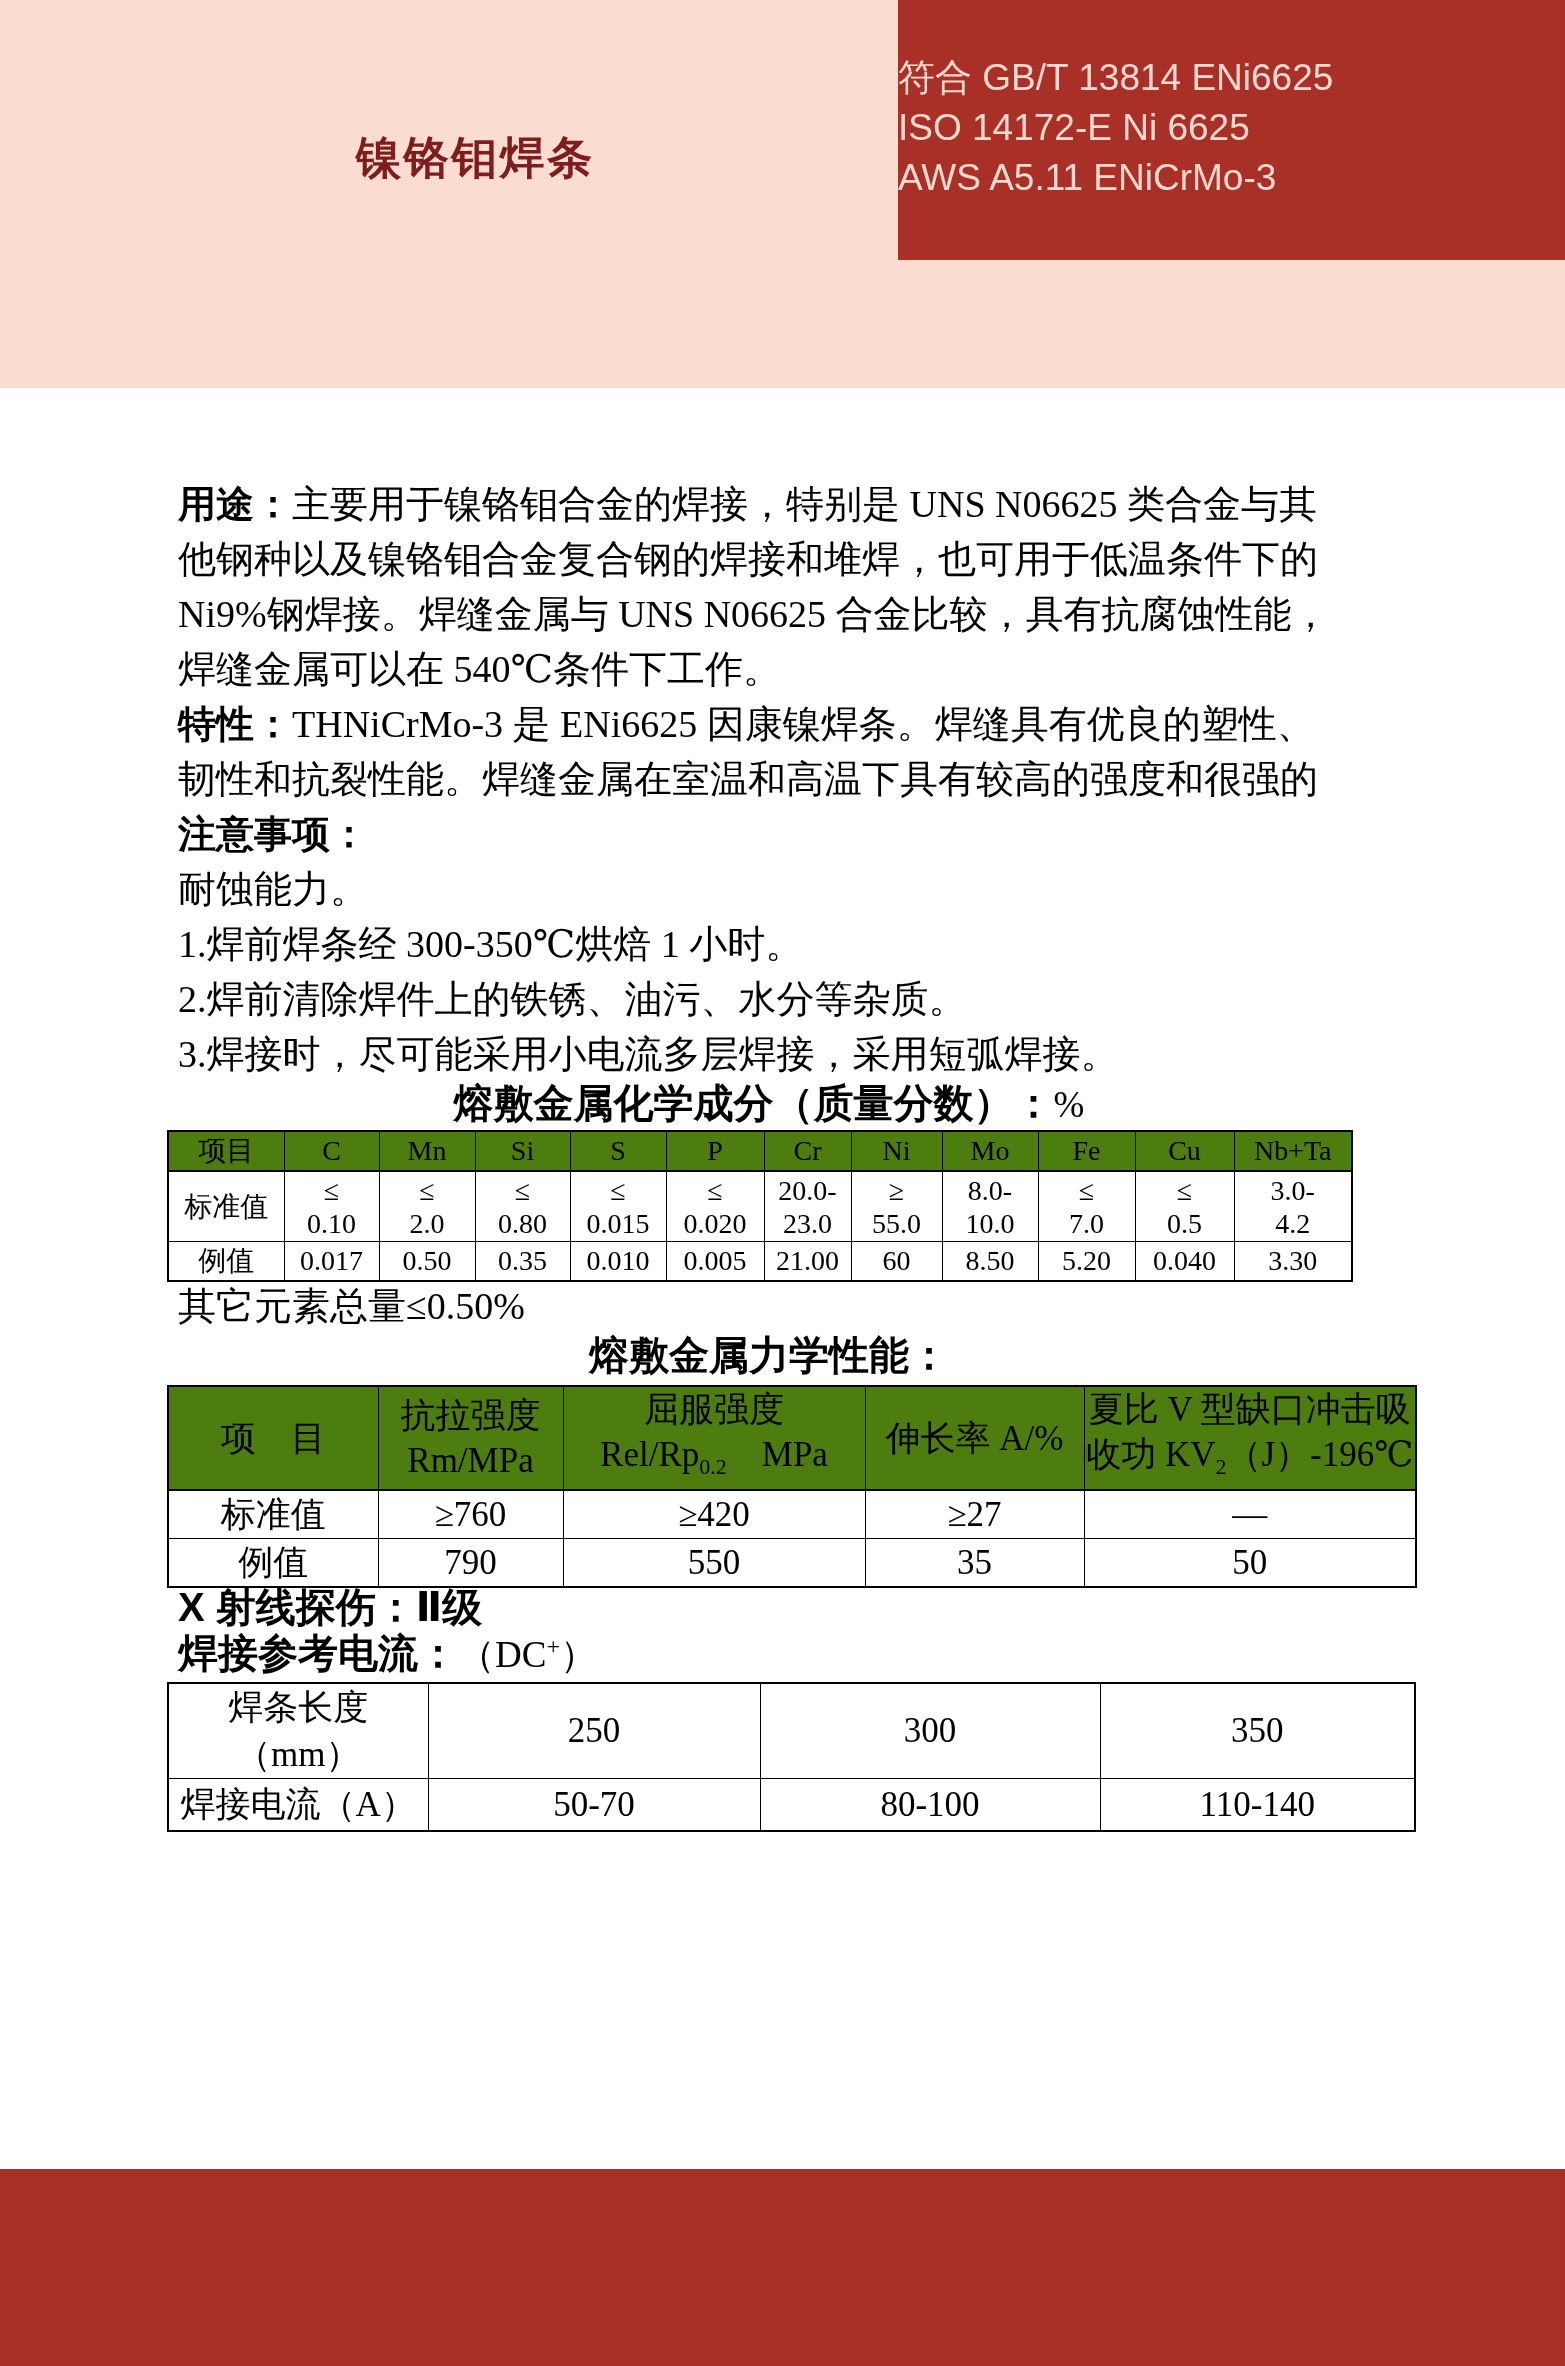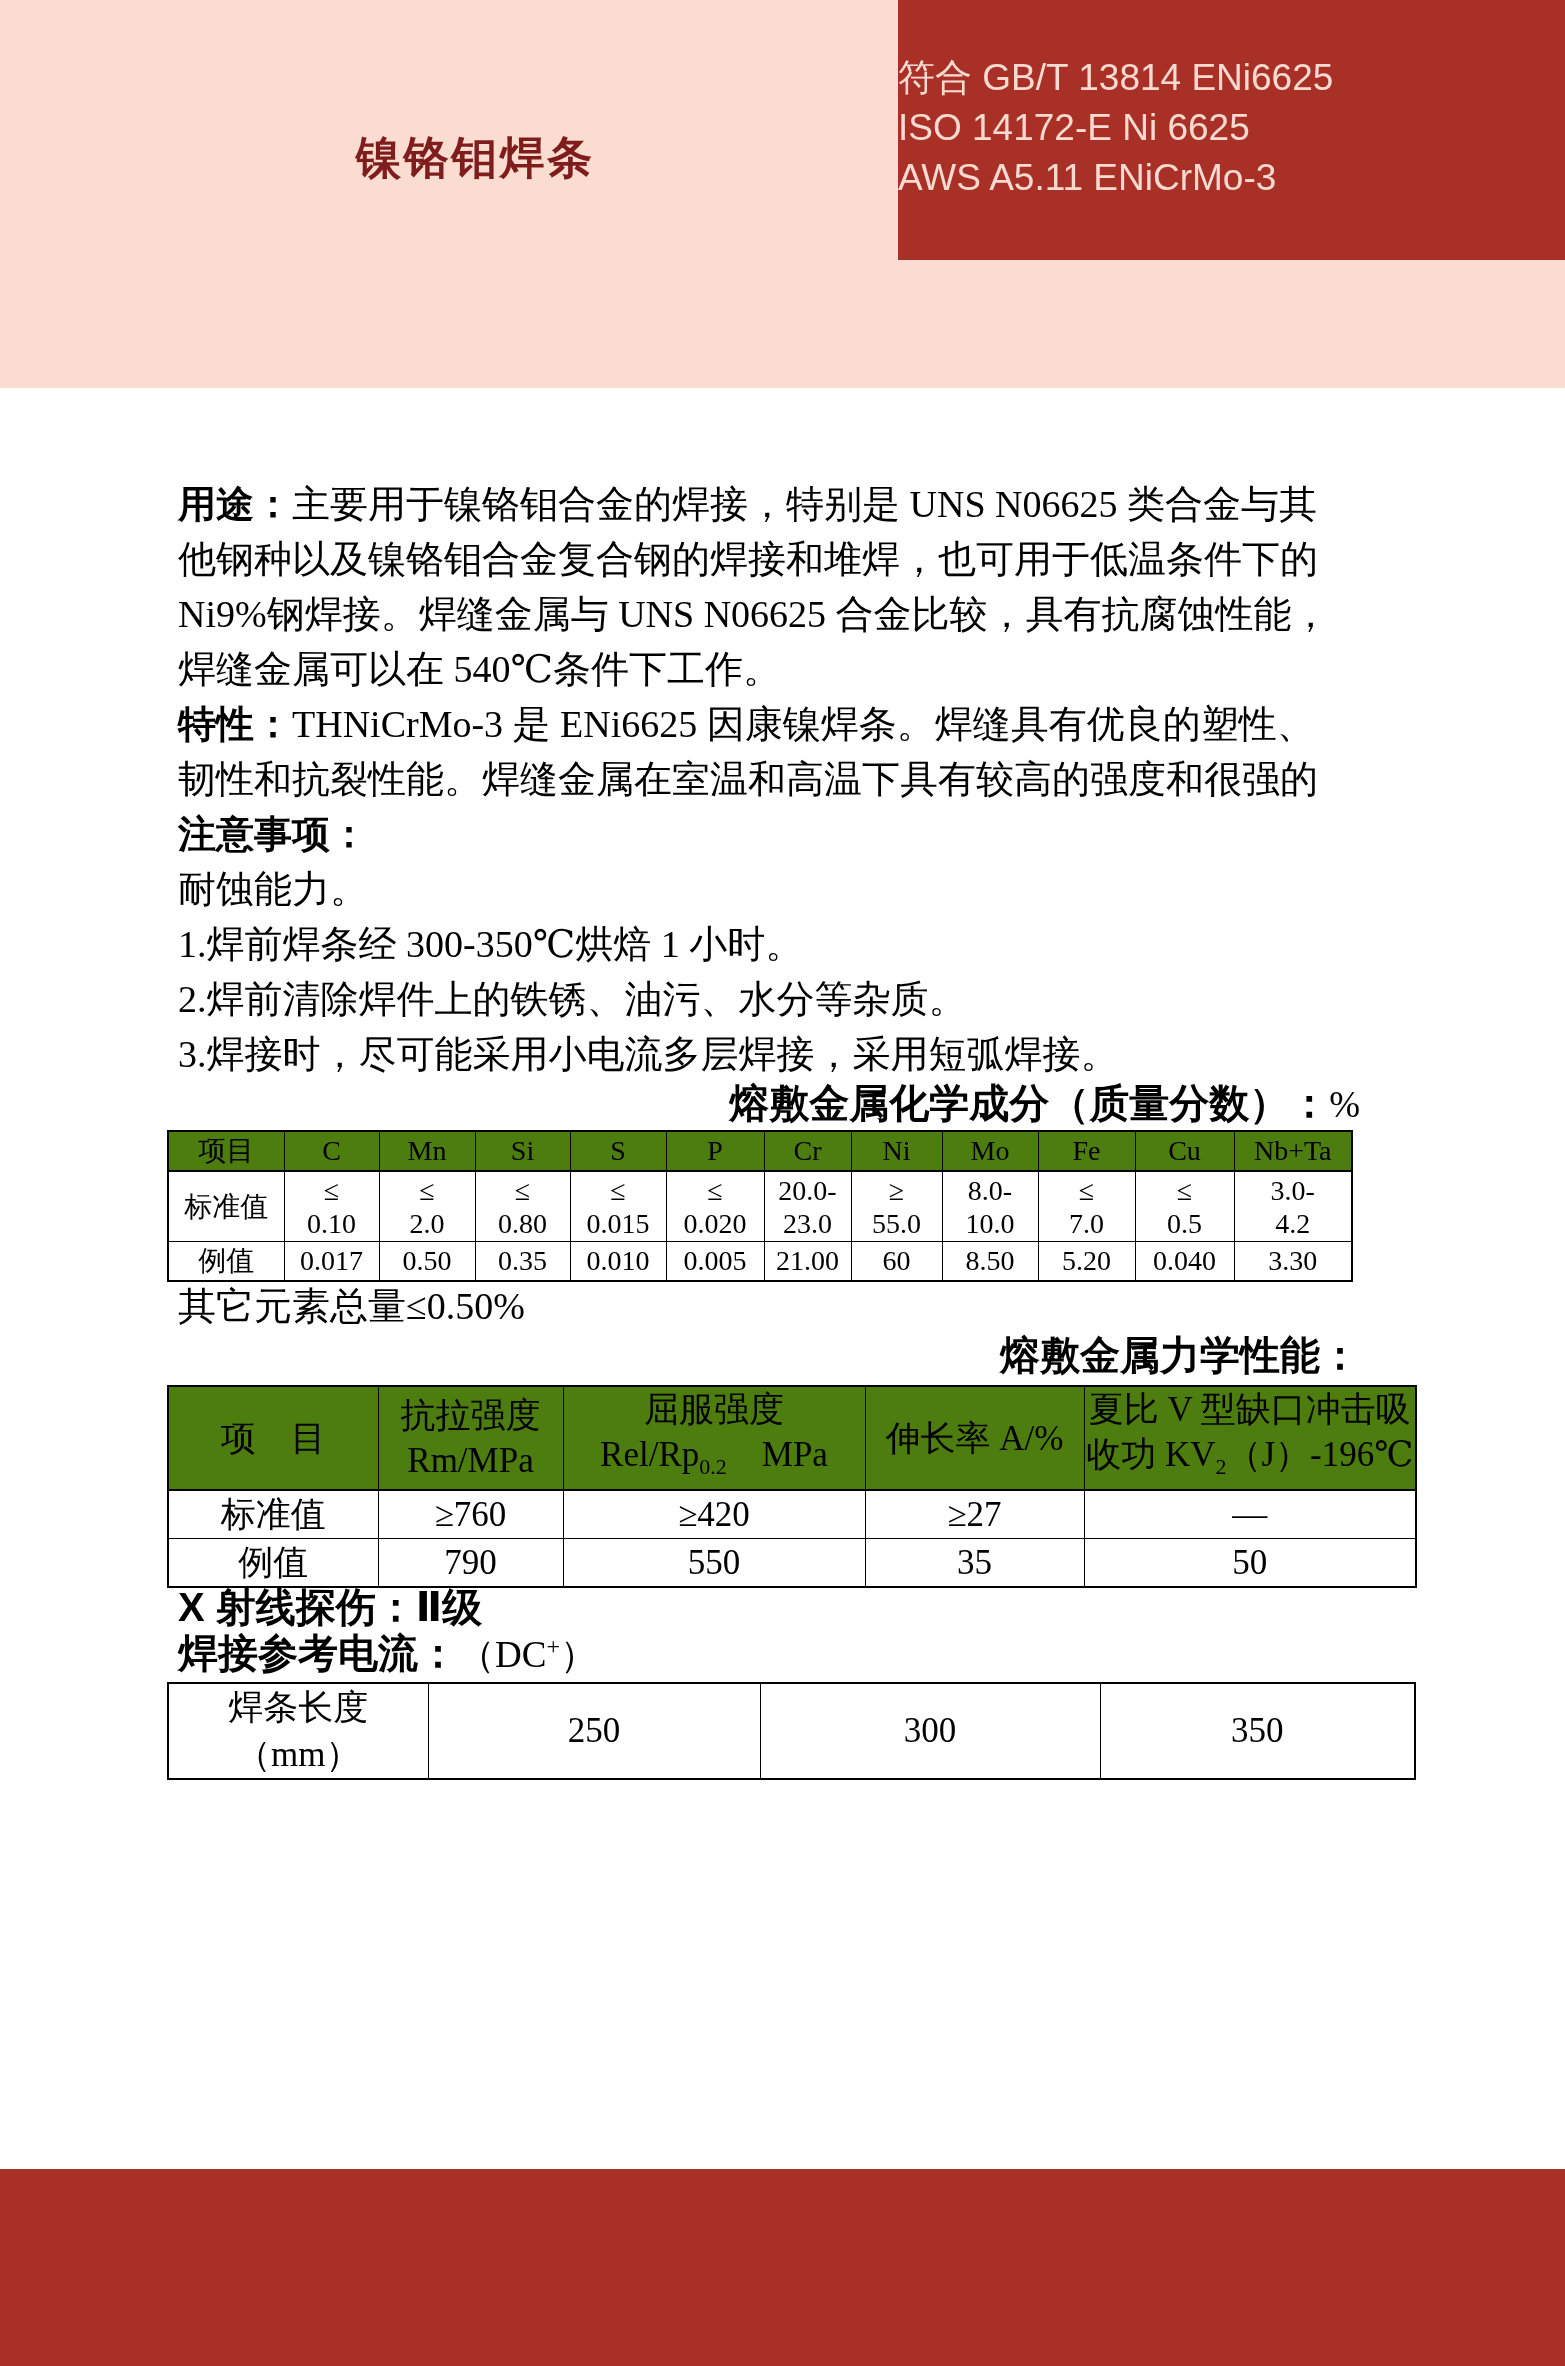--- a/index.html
+++ b/index.html
@@ -9,21 +9,21 @@
   .header-band{position:absolute;left:0;top:0;width:1566px;height:388px;background:#fbdcd1;}
   .product-title{position:absolute;left:356px;top:128px;font-family:"Liberation Sans","DejaVu Sans",sans-serif;
         font-weight:700;font-size:45px;letter-spacing:2.8px;color:#7f1d1d;}
   .standards-box{position:absolute;left:898px;top:0;width:668px;height:260px;background:#a93027;
         box-sizing:border-box;padding:53px 124px 0 0;text-align:left;
         font-family:"Liberation Sans","DejaVu Sans",sans-serif;font-size:37px;line-height:50px;color:#f8dad0;}
   
   .body-block{position:absolute;left:178px;top:477px;width:1252px;}
   .bline{height:55px;line-height:55px;font-size:38px;white-space:nowrap;}
   .blabel{font-family:"Liberation Sans","DejaVu Sans",sans-serif;font-weight:700;}
-  .section-title-row{position:absolute;left:178px;width:1182px;display:flex;justify-content:flex-end;align-items:baseline;}
+  .section-title-row{position:absolute;left:178px;width:1182px;display:flex;justify-content:center;align-items:baseline;}
   .stitle{font-family:"Liberation Sans","DejaVu Sans",sans-serif;font-weight:700;font-size:40px;}
   .sunit{font-size:37px;}
   .plainline{position:absolute;left:178px;font-size:38px;}
   
   table{border-collapse:collapse;table-layout:fixed;position:absolute;left:167px;background:#fff;}
   td{border:1.9px solid #000;text-align:center;vertical-align:middle;padding:0;overflow:hidden;}
   .t-outer{border:2.8px solid #000;}
   tr.hdr td{background:#4d7c0f;border-bottom:2.8px solid #000;}
   .chem-table{top:1130px;width:1185px;font-size:28px;}
   .chem-table td{height:35px;}
@@ -210,18 +210,24 @@
         <col style="width:340px">
         <col style="width:315px">
     </colgroup>
     <tbody>
     <tr class="r1">
       <td>焊条长度（mm）</td>
       <td>250</td>
       <td>300</td>
       <td>350</td>
     </tr>
+    <tr class="r2">
+      <td>焊接电流（A）</td>
+      <td>50-70</td>
+      <td>80-100</td>
+      <td>110-140</td>
+    </tr>
   </tbody>
     </table>
 
   <div class="footer-band"></div>
 </div>
 
 
 </body></html>

